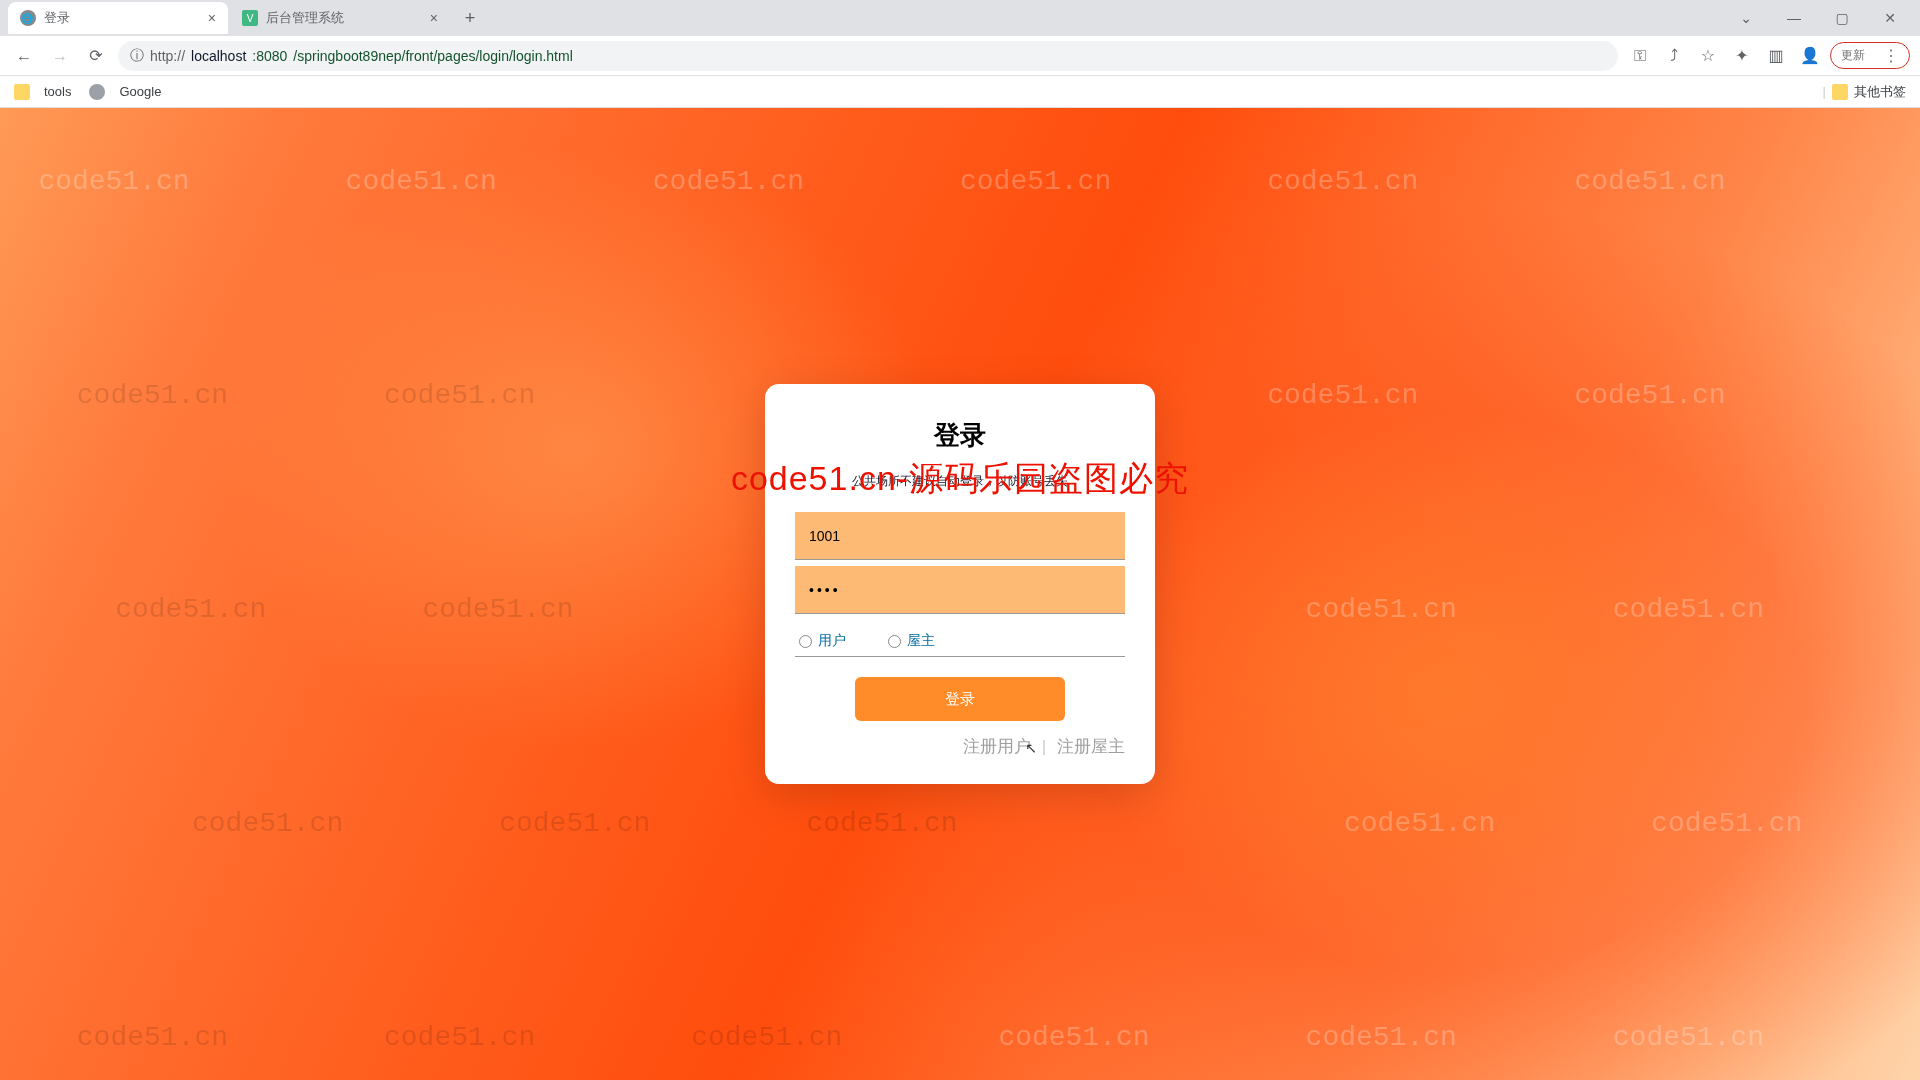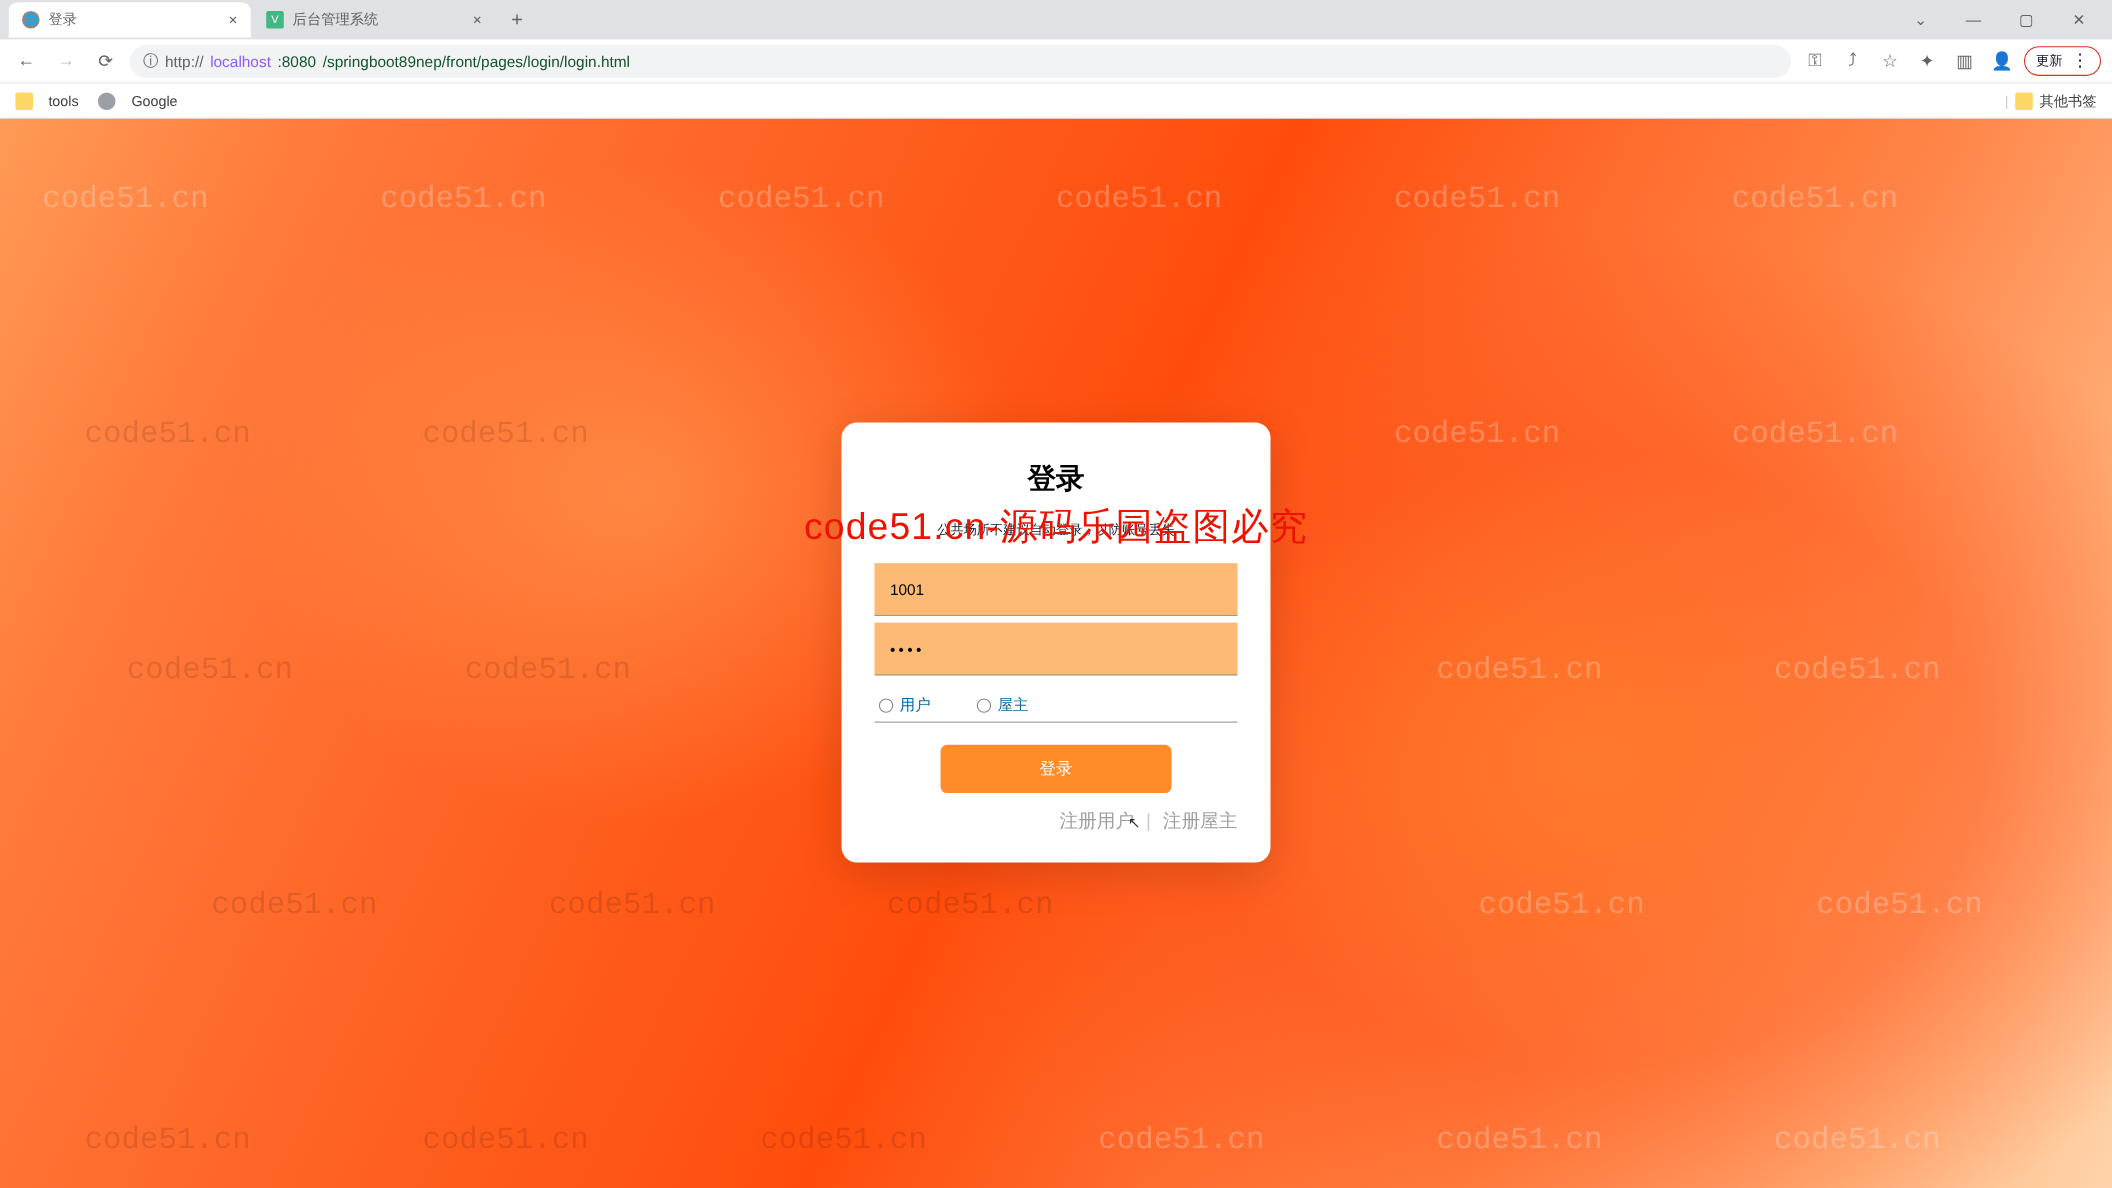--- a/index.html
+++ b/index.html
@@ -14,24 +14,24 @@
 .tab-favicon.vue { background: #41b883; border-radius: 2px; }
 .tab-close { margin-left: auto; font-size: 14px; color: #5f6368; cursor: pointer; }
 .new-tab { width: 28px; height: 28px; display: flex; align-items: center; justify-content: center; font-size: 18px; color: #5f6368; cursor: pointer; margin-left: 4px; }
 .window-controls { margin-left: auto; display: flex; gap: 4px; padding-right: 8px; }
 .win-ctrl { width: 44px; height: 32px; display: flex; align-items: center; justify-content: center; color: #5f6368; font-size: 14px; cursor: pointer; }
 
 .nav-bar { display: flex; align-items: center; height: 40px; padding: 0 10px; gap: 8px; background: #fff; border-bottom: 1px solid #e0e0e0; }
 .nav-icon { width: 28px; height: 28px; display: flex; align-items: center; justify-content: center; color: #5f6368; cursor: pointer; font-size: 16px; }
 .url-bar { flex: 1; display: flex; align-items: center; height: 30px; background: #f1f3f4; border-radius: 15px; padding: 0 12px; color: #202124; font-size: 14px; gap: 6px; }
 .url-prefix { color: #5f6368; }
-.url-host { color: #8b5cf6; }
+.url-host { color: #0f172a; }
 .url-path { color: #14532d; }
 .nav-right-icons { display: flex; gap: 6px; align-items: center; }
-.update-btn { border: 1px solid #d93025; color: #0f172a; border-radius: 14px; padding: 4px 10px; font-size: 12px; display: flex; align-items: center; gap: 8px; }
+.update-btn { border: 1px solid #d93025; color: #737373; border-radius: 14px; padding: 4px 10px; font-size: 12px; display: flex; align-items: center; gap: 18px; }
 .update-btn .dots { font-size: 16px; line-height: 1; }
 
 .bookmark-bar { display: flex; align-items: center; height: 32px; padding: 0 14px; gap: 18px; background: #fff; border-bottom: 1px solid #e0e0e0; font-size: 13px; color: #3c4043; }
 .bookmark-item { display: flex; align-items: center; gap: 14px; cursor: pointer; }
 .bm-icon { width: 16px; height: 16px; background: #fdd663; border-radius: 2px; }
 .bm-icon.globe { background: #9aa0a6; border-radius: 50%; }
 .bookmark-right { margin-left: auto; display: flex; align-items: center; gap: 6px; }
 
 
 .page-content {

